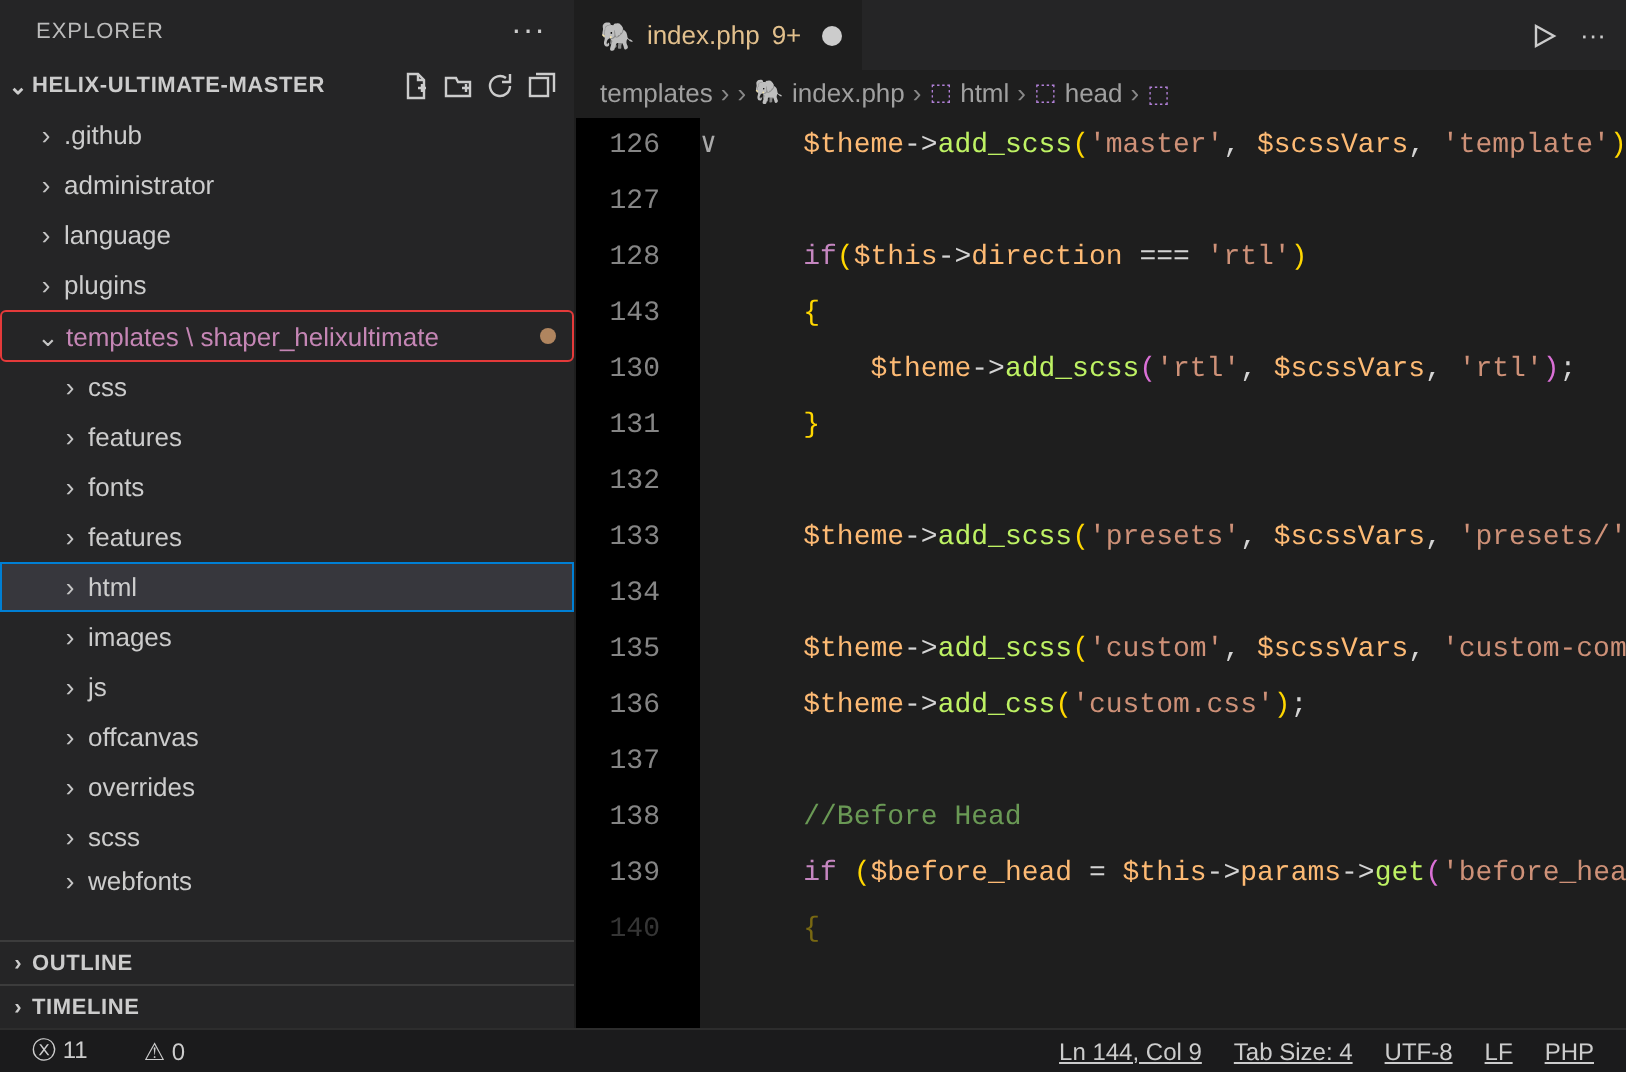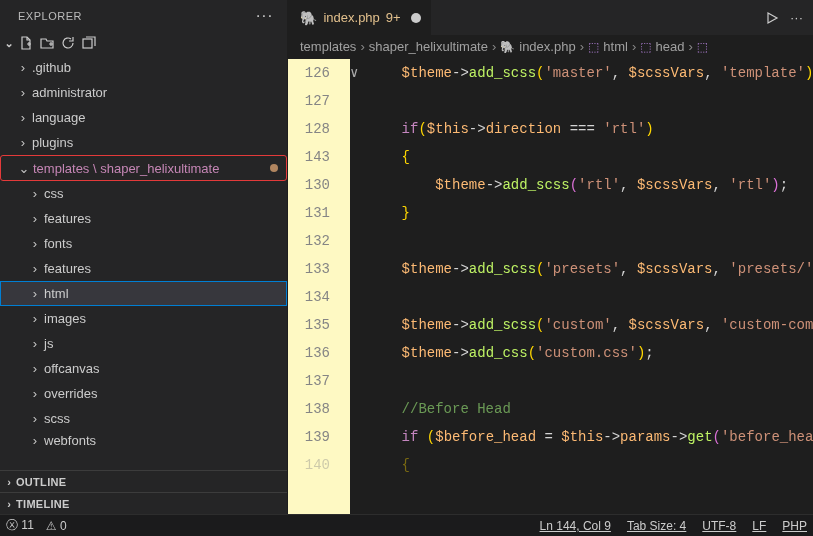--- a/index.html
+++ b/index.html
@@ -107,76 +107,77 @@
   align-items: center;
   gap: 4px;
   padding: 4px 12px;
   font-size: 13px;
   color: #a0a0a0;
   border-bottom: 1px solid #1e1e1e;
   white-space: nowrap;
   overflow: hidden;
 }
 .breadcrumb .sep { color: #888; }
-.breadcrumb .bc-item { display: flex; align-items: flex-end; gap: 4px; cursor: pointer; }
+.breadcrumb .bc-item { display: flex; align-items: flex-start; gap: 4px; cursor: pointer; }
 .bc-ico { font-size: 12px; }
 .bc-ico.php { color: #a074c4; }
 .bc-ico.sym { color: #b180d7; }
 .code-area {
   flex: 1;
   display: flex;
   overflow: hidden;
   font-family: Consolas, "Courier New", monospace;
   font-size: 14px;
   line-height: 28px;
 }
 .gutter {
   width: 62px;
   text-align: right;
   padding-right: 20px;
   color: #858585;
-  background: #fef9c3;
+  background: #000000;
   flex-shrink: 0;
 }
 .fold-col { width: 18px; color: #aaaaaa; flex-shrink: 0; }
 .code-lines { flex: 1; white-space: pre; color: #d4d4d4; overflow: hidden; }
 .tok-var { color: #fdba74; }
 .tok-func { color: #bef264; }
 .tok-str { color: #ce9178; }
 .tok-kw { color: #c586c0; }
 .tok-op { color: #d4d4d4; }
 .tok-punc { color: #ffd700; }
 .tok-pun2 { color: #da70d6; }
 .tok-comment { color: #6a9955; }
 .statusbar {
   height: 22px;
   background: #1b1b1c;
   border-top: 1px solid #2d2d2d;
   display: flex;
   align-items: center;
   font-size: 12px;
   color: #cccccc;
-  padding: 0 6px;
-  gap: 12px;
+  padding: 0 16px;
+  gap: 28px;
 }
 .statusbar .right { margin-left: auto; display: flex; gap: 16px; text-decoration: underline; }
 svg { display: block; }
 </style>
 </head>
 <body>
 
 <div class="main-row">
   <div class="sidebar">
     <div class="sidebar-header">
       <span>EXPLORER</span>
       <span class="dots">···</span>
     </div>
 
     <div class="section-header">
       <span class="chev">⌄</span>
+      <span class="title">HELIX-ULTIMATE-MASTER</span>
       <div class="section-actions">
         <span class="ico">
           <svg width="16" height="16" viewBox="0 0 16 16" fill="none" stroke="#ccc" stroke-width="1.2">
               <path d="M4 2h5l3 3v9H4z"></path>
               <path d="M9 2v3h3"></path>
               <path d="M9 9h4M11 7v4" stroke="#ccc"></path>
             </svg>
         </span>
         <span class="ico">
           <svg width="16" height="16" viewBox="0 0 16 16" fill="none" stroke="#ccc" stroke-width="1.2">
@@ -293,23 +294,20 @@
           </span>
         <span>···</span>
       </div>
     </div>
 
     <div class="breadcrumb">
       <span class="bc-item">
           <span>templates</span>
         </span>
       <span class="sep">›</span>
-      <span class="bc-item">
-          <span>shaper_helixultimate</span>
-        </span>
       <span class="sep">›</span>
       <span class="bc-item">
           <span class="bc-ico php">🐘</span>
           <span>index.php</span>
         </span>
       <span class="sep">›</span>
       <span class="bc-item">
           <span class="bc-ico sym">⬚</span>
           <span>html</span>
         </span>

